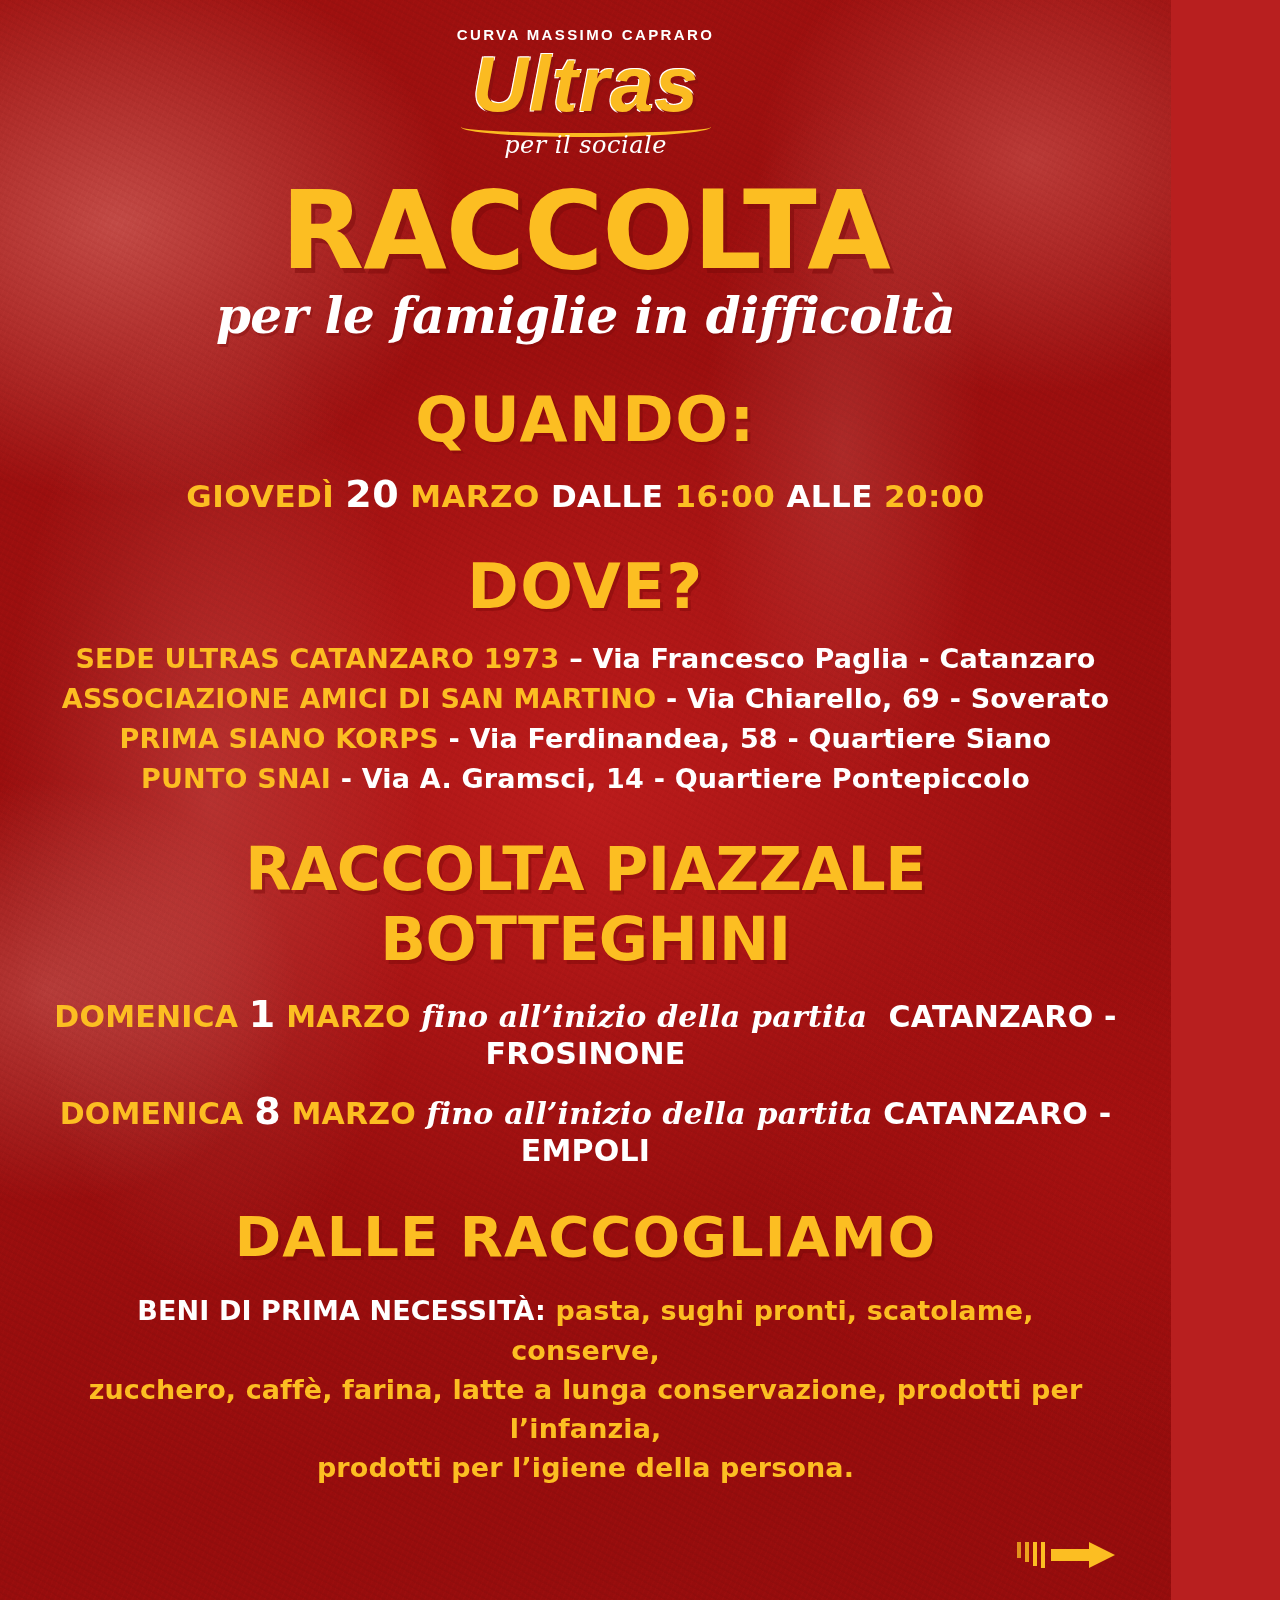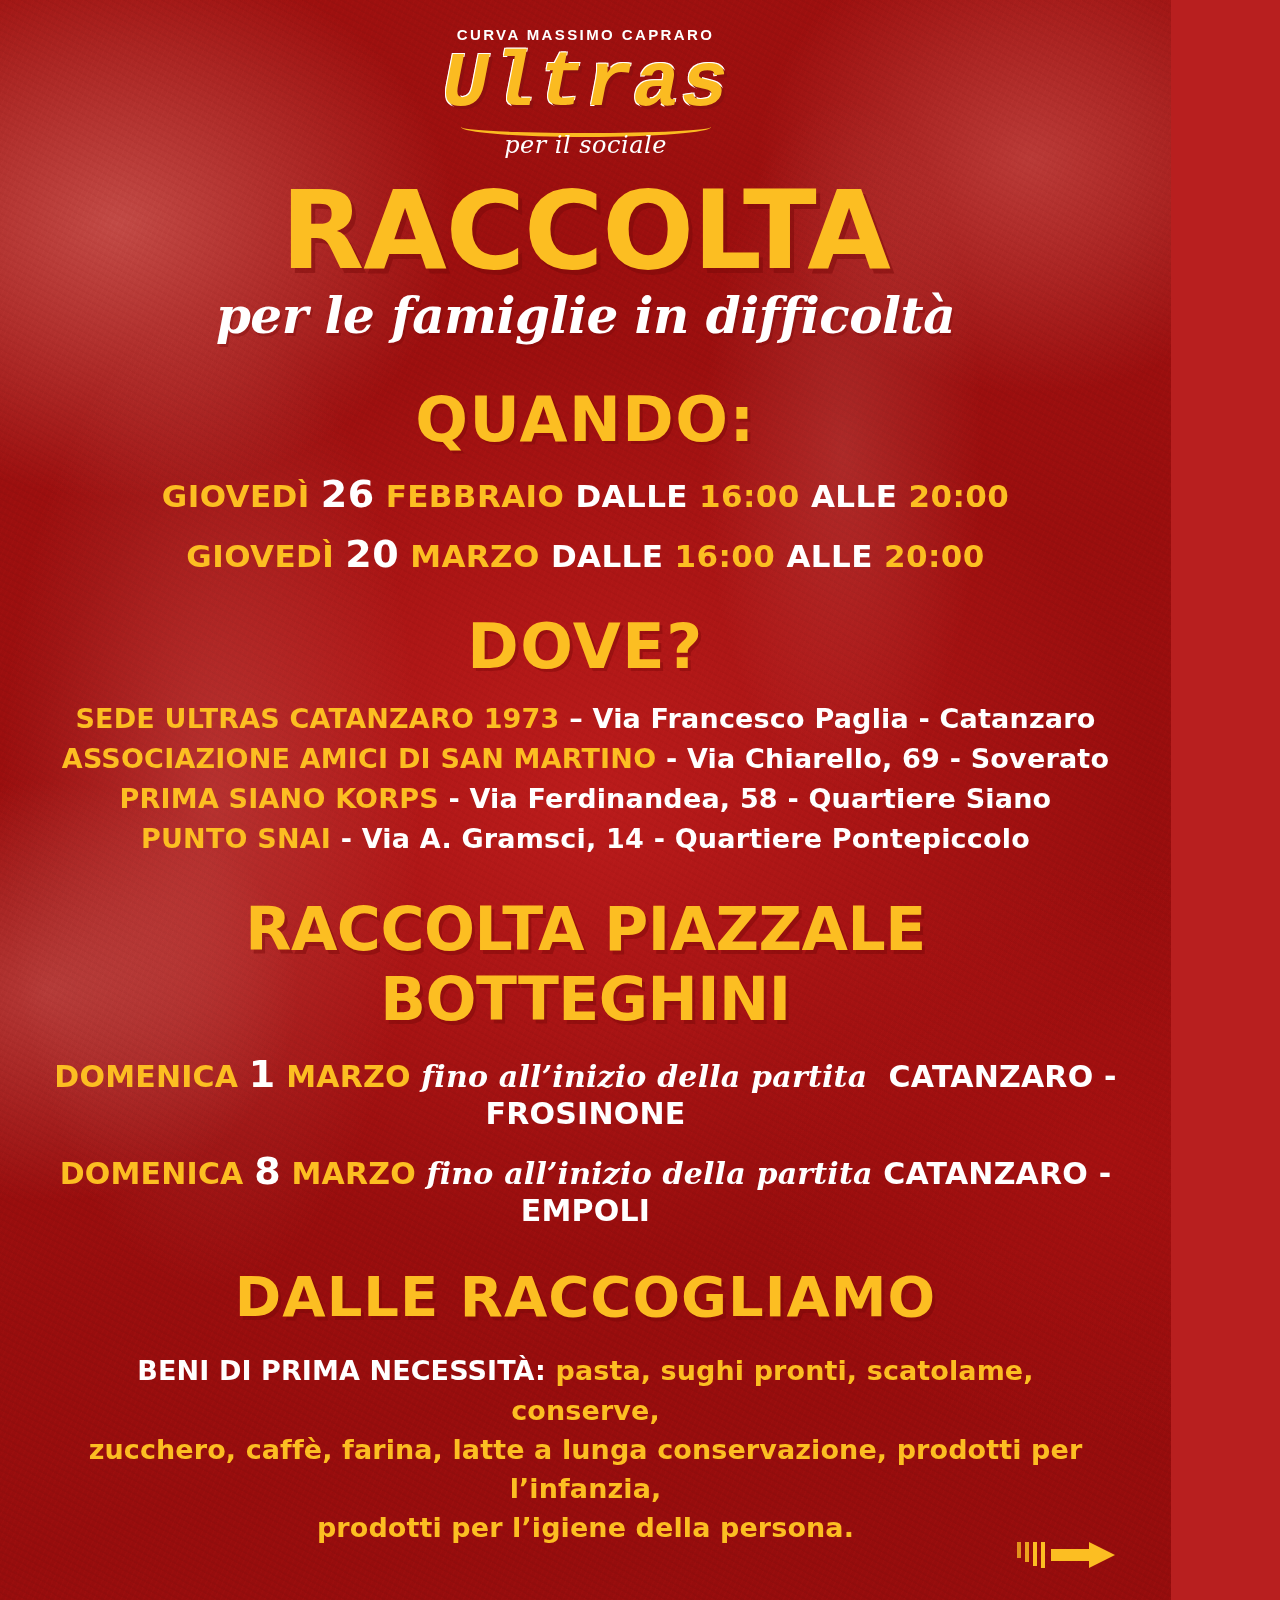--- a/index.html
+++ b/index.html
@@ -64,21 +64,21 @@
     margin-bottom: 4px;
   }
   .logo-kicker {
     color: #ffffff;
     font-size: 15px;
     font-weight: bold;
     letter-spacing: 2.4px;
     margin-bottom: 2px;
   }
   .logo-word {
-    font-family: Liberation Mono, monospace;
+    font-family: Liberation Sans, sans-serif;
     font-style: italic;
     font-weight: bold;
     font-size: 78px;
     color: #fbbb21;
     line-height: 1.0;
     letter-spacing: 1px;
     text-shadow:
       3px 3px 0 #8e0f0f,
       -1px -1px 0 #ffffff,
       1px -1px 0 #ffffff,
@@ -262,29 +262,20 @@
       <div class="logo-word">Ultras</div>
       <div class="logo-swoosh"></div>
       <div class="logo-sub">per il sociale</div>
     </div>
 
     <div class="title line1">RACCOLTA</div>
     <div class="subtitle">per le famiglie in difficoltà</div>
 
     <div class="section-head quando">QUANDO:</div>
 
-    <div class="when-line">
-      <span class="y">GIOVEDÌ</span>
-      <span class="num">26</span>
-      <span class="y">FEBBRAIO</span>
-      <span>DALLE</span>
-      <span class="y">16:00</span>
-      <span>ALLE</span>
-      <span class="y">20:00</span>
-    </div>
 
     <div class="when-line">
       <span class="y">GIOVEDÌ</span>
       <span class="num">20</span>
       <span class="y">MARZO</span>
       <span>DALLE</span>
       <span class="y">16:00</span>
       <span>ALLE</span>
       <span class="y">20:00</span>
     </div>

